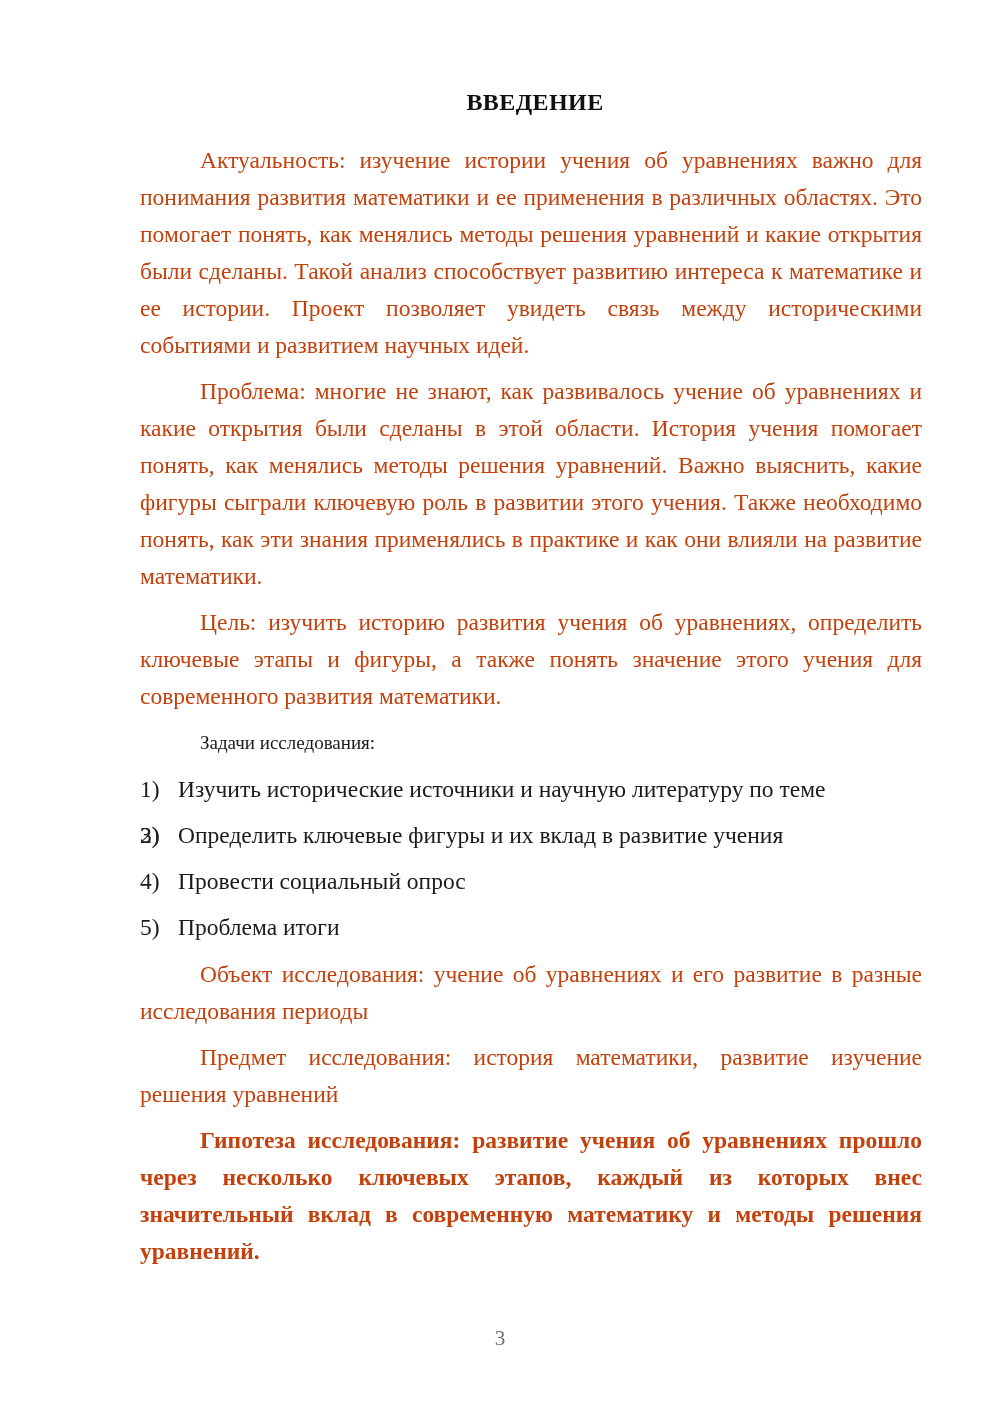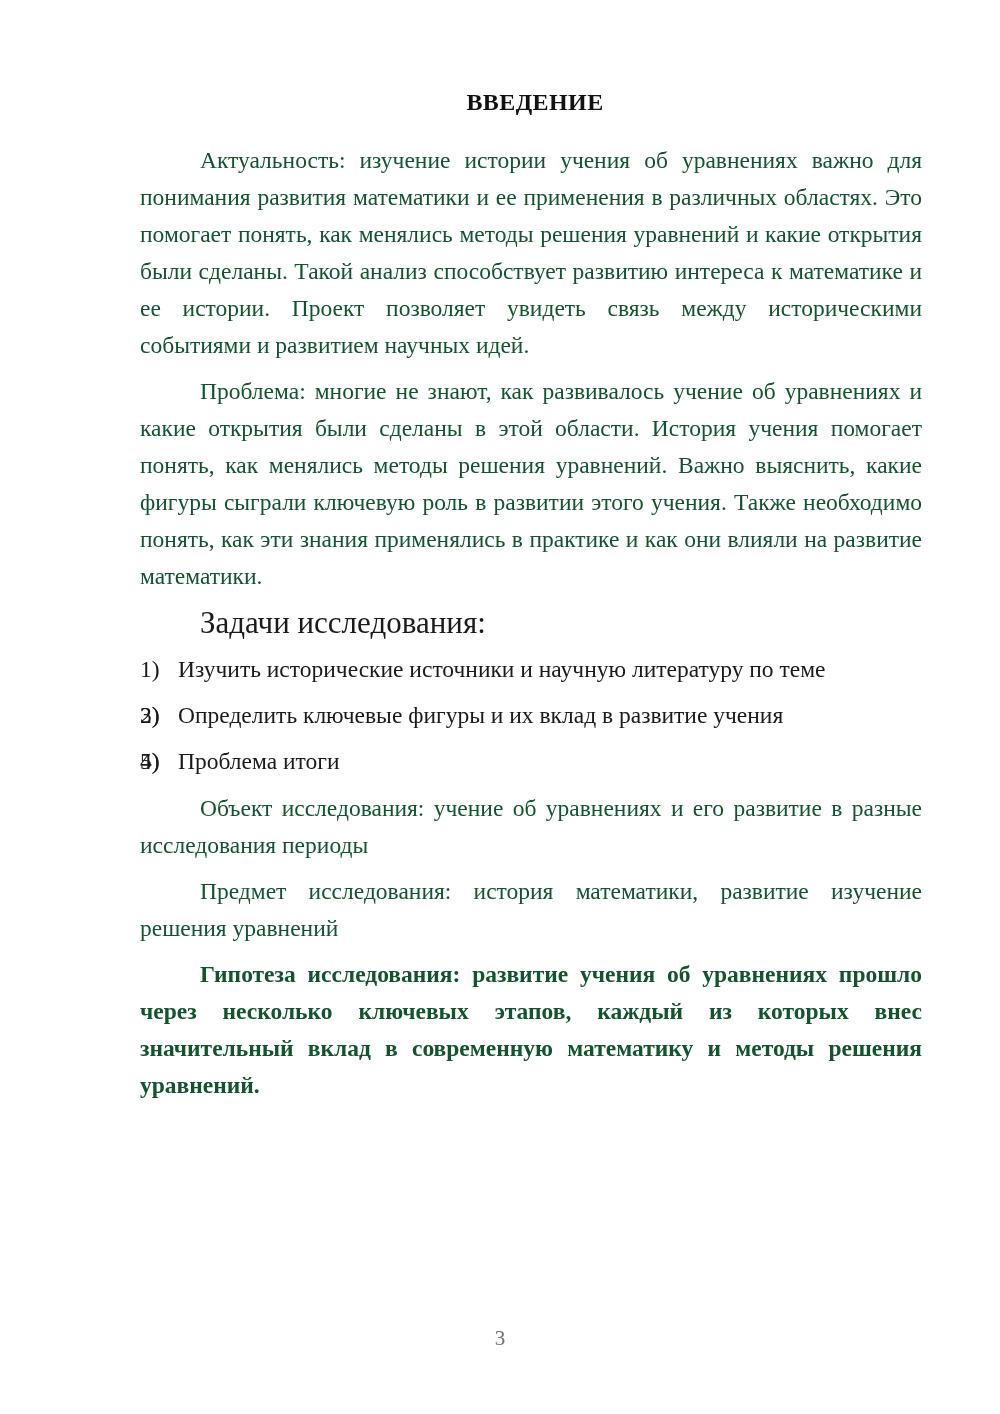--- a/index.html
+++ b/index.html
@@ -38,31 +38,31 @@
     color: #111111;
   }
 
   .para {
     font-size: 23.5px;
     line-height: 37px;
     text-align: justify;
     text-justify: inter-word;
     text-indent: 60px;
     margin: 0 8px 9px 0;
-    color: #14532d;
+    color: #c2410c;
     hyphens: none;
   }
 
   .para:last-of-type {
     margin-bottom: 0;
     font-weight: bold;
   }
 
   .tasks-label {
-    font-size: 31px;
+    font-size: 19px;
     line-height: 37px;
     text-indent: 60px;
     text-align: left;
     margin: 0 0 10px 0;
   }
 
   .task-list {
     list-style: none;
     margin: 0 0 10px 0;
     padding: 0;
@@ -105,37 +105,39 @@
 <div class="page">
 
   <div class="content">
 
     <h1 class="doc-heading">ВВЕДЕНИЕ</h1>
 
     <p class="para">Актуальность: изучение истории учения об уравнениях важно для понимания развития математики и ее применения в различных областях. Это помогает понять, как менялись методы решения уравнений и какие открытия были сделаны. Такой анализ способствует развитию интереса к математике и ее истории. Проект позволяет увидеть связь между историческими событиями и развитием научных идей.</p>
 
     <p class="para">Проблема: многие не знают, как развивалось учение об уравнениях и какие открытия были сделаны в этой области. История учения помогает понять, как менялись методы решения уравнений. Важно выяснить, какие фигуры сыграли ключевую роль в развитии этого учения. Также необходимо понять, как эти знания применялись в практике и как они влияли на развитие математики.</p>
 
+    <p class="para">Цель: изучить историю развития учения об уравнениях, определить ключевые этапы и фигуры, а также понять значение этого учения для современного развития математики.</p>
 
     <p class="tasks-label">Задачи исследования:</p>
 
     <ul class="task-list">
       <li class="task-item">
         <span class="task-marker">1)</span>
         <span class="task-text">Изучить исторические источники и научную литературу по теме</span>
       </li>
       <li class="task-item">
         <span class="task-marker">2)</span>
       </li>
       <li class="task-item">
         <span class="task-marker">3)</span>
         <span class="task-text">Определить ключевые фигуры и их вклад в развитие учения</span>
       </li>
       <li class="task-item">
         <span class="task-marker">4)</span>
+        <span class="task-text">Провести социальный опрос</span>
       </li>
       <li class="task-item">
         <span class="task-marker">5)</span>
         <span class="task-text">Проблема итоги</span>
       </li>
     </ul>
 
     <p class="para">Объект исследования: учение об уравнениях и его развитие в разные исследования периоды</p>
 
     <p class="para">Предмет исследования: история математики, развитие изучение решения уравнений</p>

